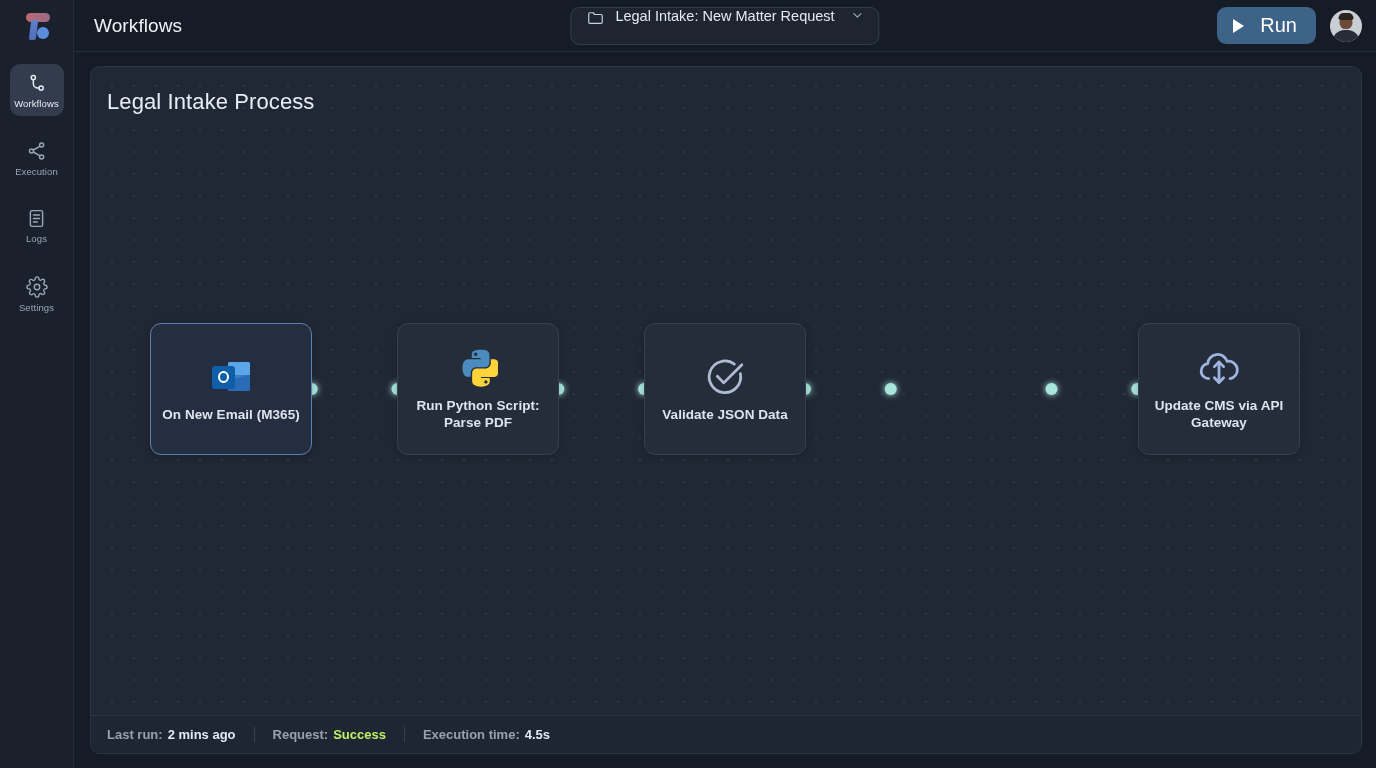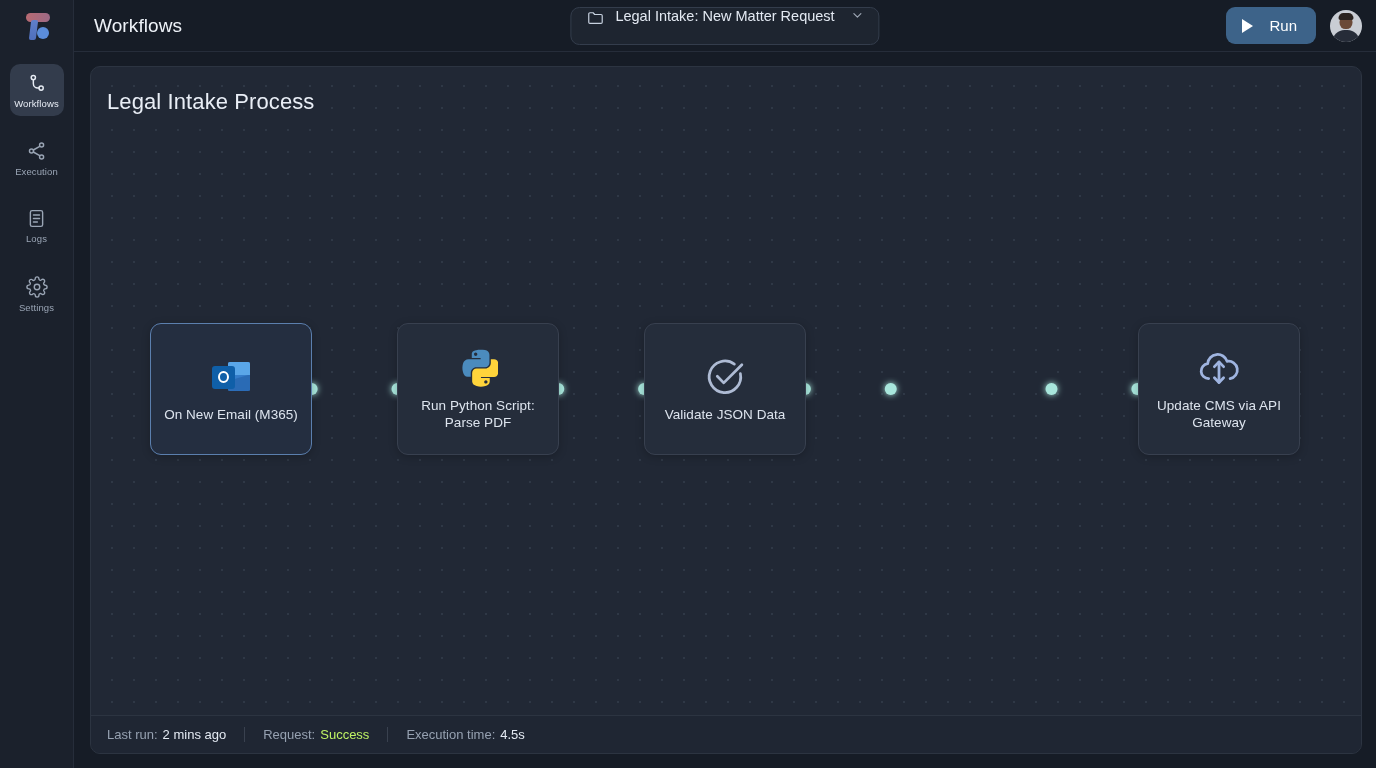--- a/index.html
+++ b/index.html
@@ -151,21 +151,21 @@
   #run-btn {
     display: flex;
     align-items: center;
     gap: 16px;
     height: 37px;
     padding: 0 19px 0 16px;
     border: none;
     border-radius: 9px;
     background: #3d6389;
     color: #fff;
-    font-size: 15px;
+    font-size: 20px;
     font-family: inherit;
     cursor: pointer;
   }
   #run-btn .play {
     width: 0; height: 0;
     border-left: 11px solid #fff;
     border-top: 7px solid transparent;
     border-bottom: 7px solid transparent;
   }
   #avatar {
@@ -230,20 +230,21 @@
     color: #e9eef6;
     letter-spacing: .1px;
   }
 
   
   #graph {
     position: absolute;
     left: 0; right: 0;
     top: 256px;
     height: 132px;
+    font-weight: bold;
   }
   .node {
     position: absolute;
     top: 0;
     width: 162px;
     height: 132px;
     border-radius: 11px;
     background: #252d3b;
     border: 1px solid #38404f;
     display: flex;
@@ -325,21 +326,21 @@
     height: 38px;
     border-top: 1px solid #2c3441;
     background: #1f2633;
     display: flex;
     align-items: center;
     padding-left: 16px;
     gap: 0;
     font-size: 13px;
     color: #96a1b1;
   }
-  .status-seg { display: flex; gap: 5px; align-items: baseline; }
+  .status-seg { display: flex; gap: 5px; align-items: baseline; font-weight: bold; }
   .status-val { color: #e4eaf3; }
   .status-val.ok { color: #bef264; }
   .status-div {
     width: 1px; height: 15px;
     background: #39414f;
     margin: 0 18px;
   }
 
   svg.ic { display: block; }
 </style>

